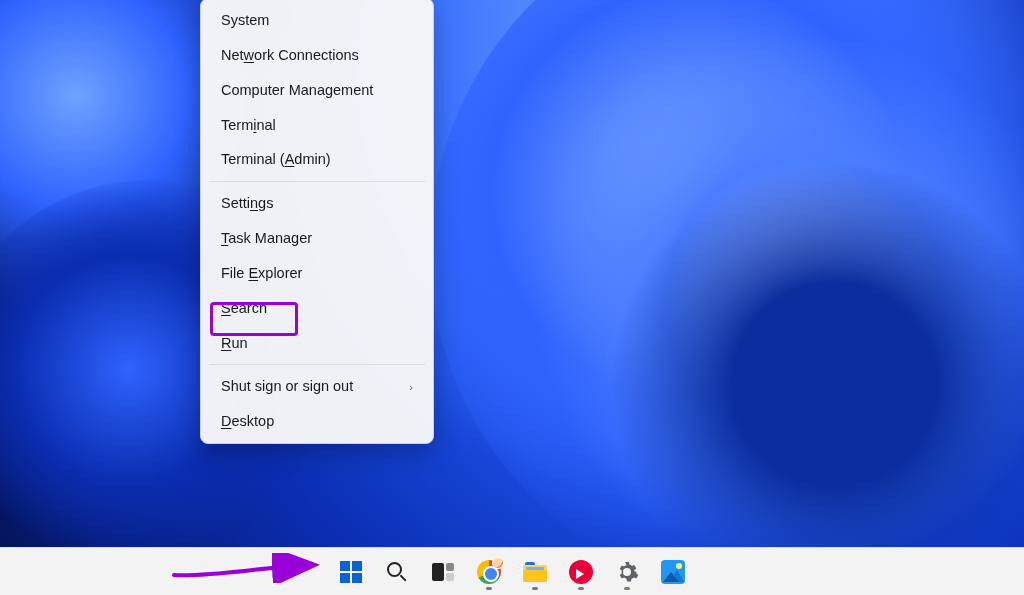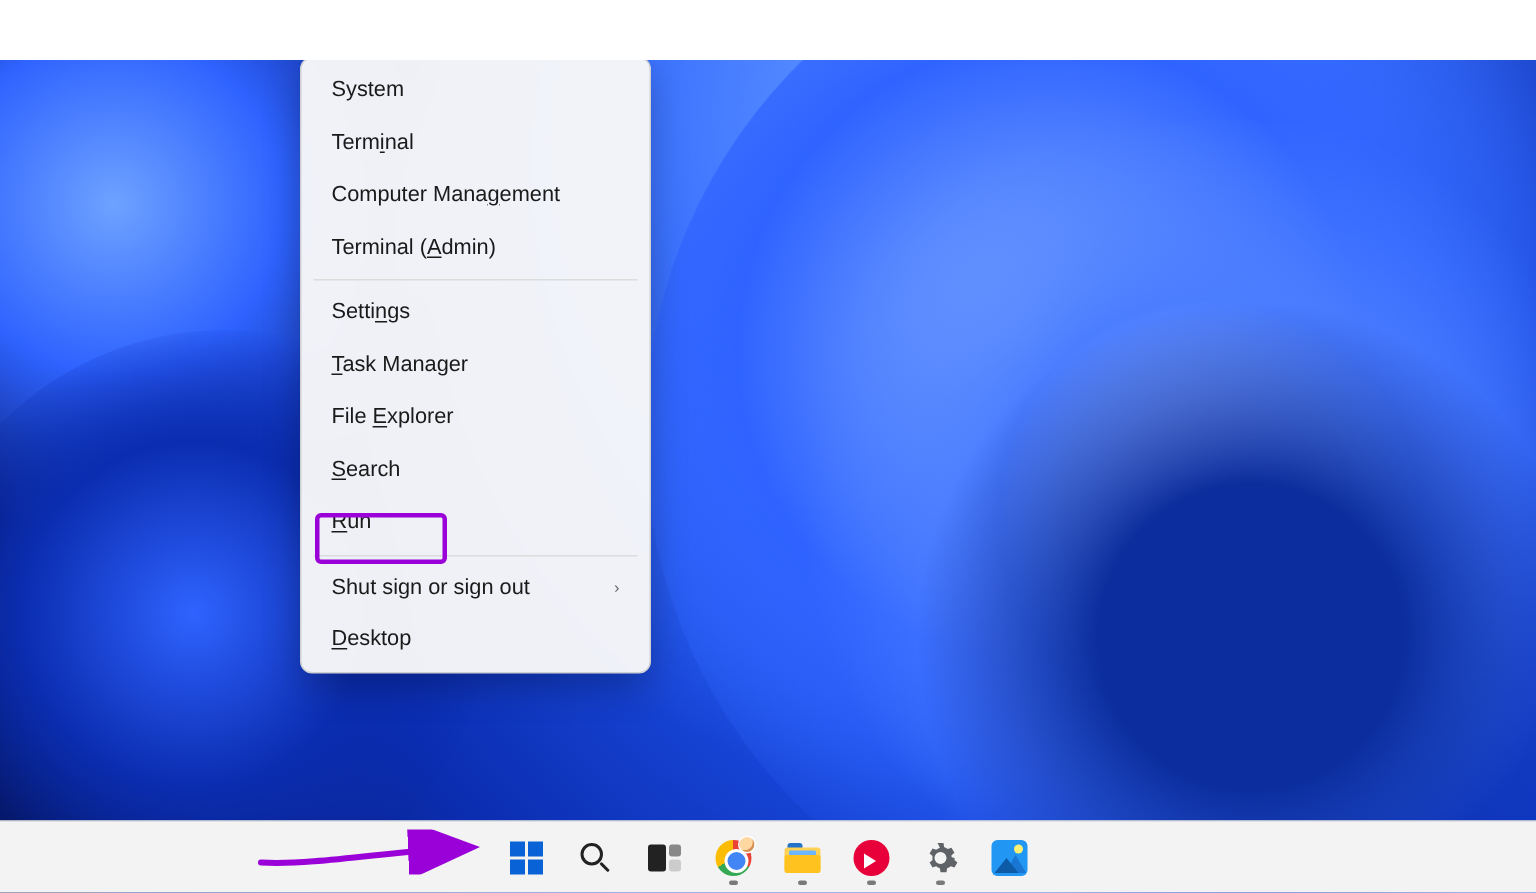--- a/index.html
+++ b/index.html
@@ -3,21 +3,20 @@
 <meta charset="utf-8">
 <style>
   * { box-sizing: border-box; margin: 0; padding: 0; }
   html, body { width: 1024px; height: 595px; overflow: hidden; font-family: "Segoe UI", Arial, sans-serif; }
   .desktop {
     position: absolute; inset: 0;
     background:
       radial-gradient(circle at 18% 22%, #0a2a8a 0%, #0a2a8a 6%, transparent 7%),
       radial-gradient(ellipse 900px 700px at 70% 50%, #2d6bff 0%, #1a4be0 30%, #0b2db0 55%, #061a70 80%, #030a3a 100%);
     overflow: hidden;
-    margin-top: 40px;
   }
   
   .swirl {
     position: absolute;
     border-radius: 50%;
     filter: blur(0.5px);
   }
   .s1 { width: 900px; height: 900px; left: 260px; top: -300px;
         background: radial-gradient(circle at 40% 40%, #6ea2ff 0%, #3b72ff 30%, transparent 60%);
         transform: rotate(20deg); }
@@ -156,24 +155,27 @@
   <div class="swirl s3"></div>
   <div class="swirl s4"></div>
   <div class="swirl s5"></div>
   <div class="swirl s6"></div>
 
   <div class="context-menu" id="ctx">
       <div class="menu-item">
         <span>System</span>
       </div>
       <div class="menu-item">
+        <span>Net<span class="underline">w</span>ork Connections</span>
+      </div>
+      <div class="menu-item">
+        <span>Computer Mana<span class="underline">g</span>ement</span>
+      </div>
+      <div class="menu-item">
         <span>Term<span class="underline">i</span>nal</span>
-      </div>
-      <div class="menu-item">
-        <span>Computer Mana<span class="underline">g</span>ement</span>
       </div>
       <div class="menu-item">
         <span>Terminal (<span class="underline">A</span>dmin)</span>
       </div>
       <div class="menu-sep"></div>
       <div class="menu-item">
         <span>Setti<span class="underline">n</span>gs</span>
       </div>
       <div class="menu-item">
         <span><span class="underline">T</span>ask Manager</span>

